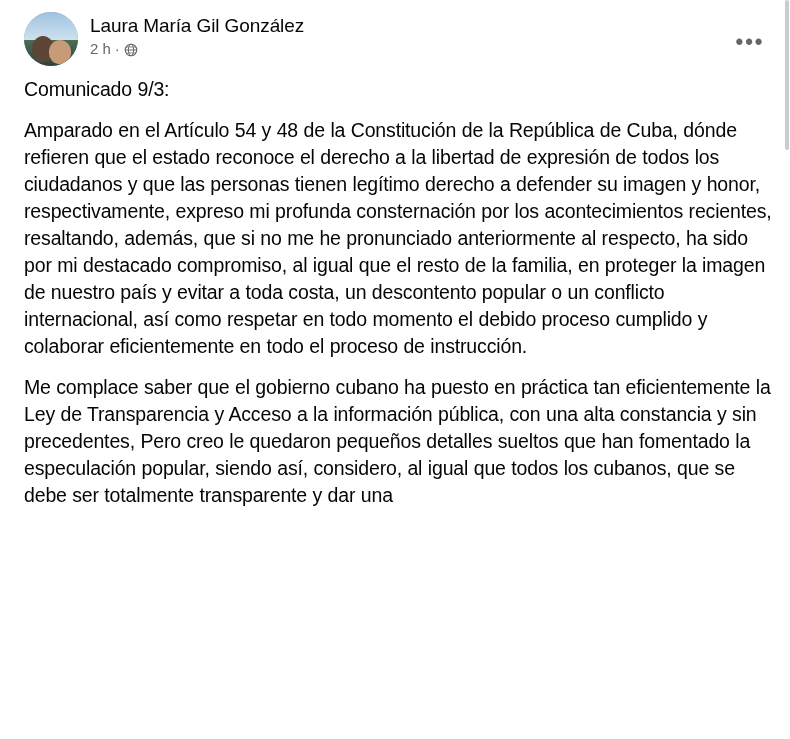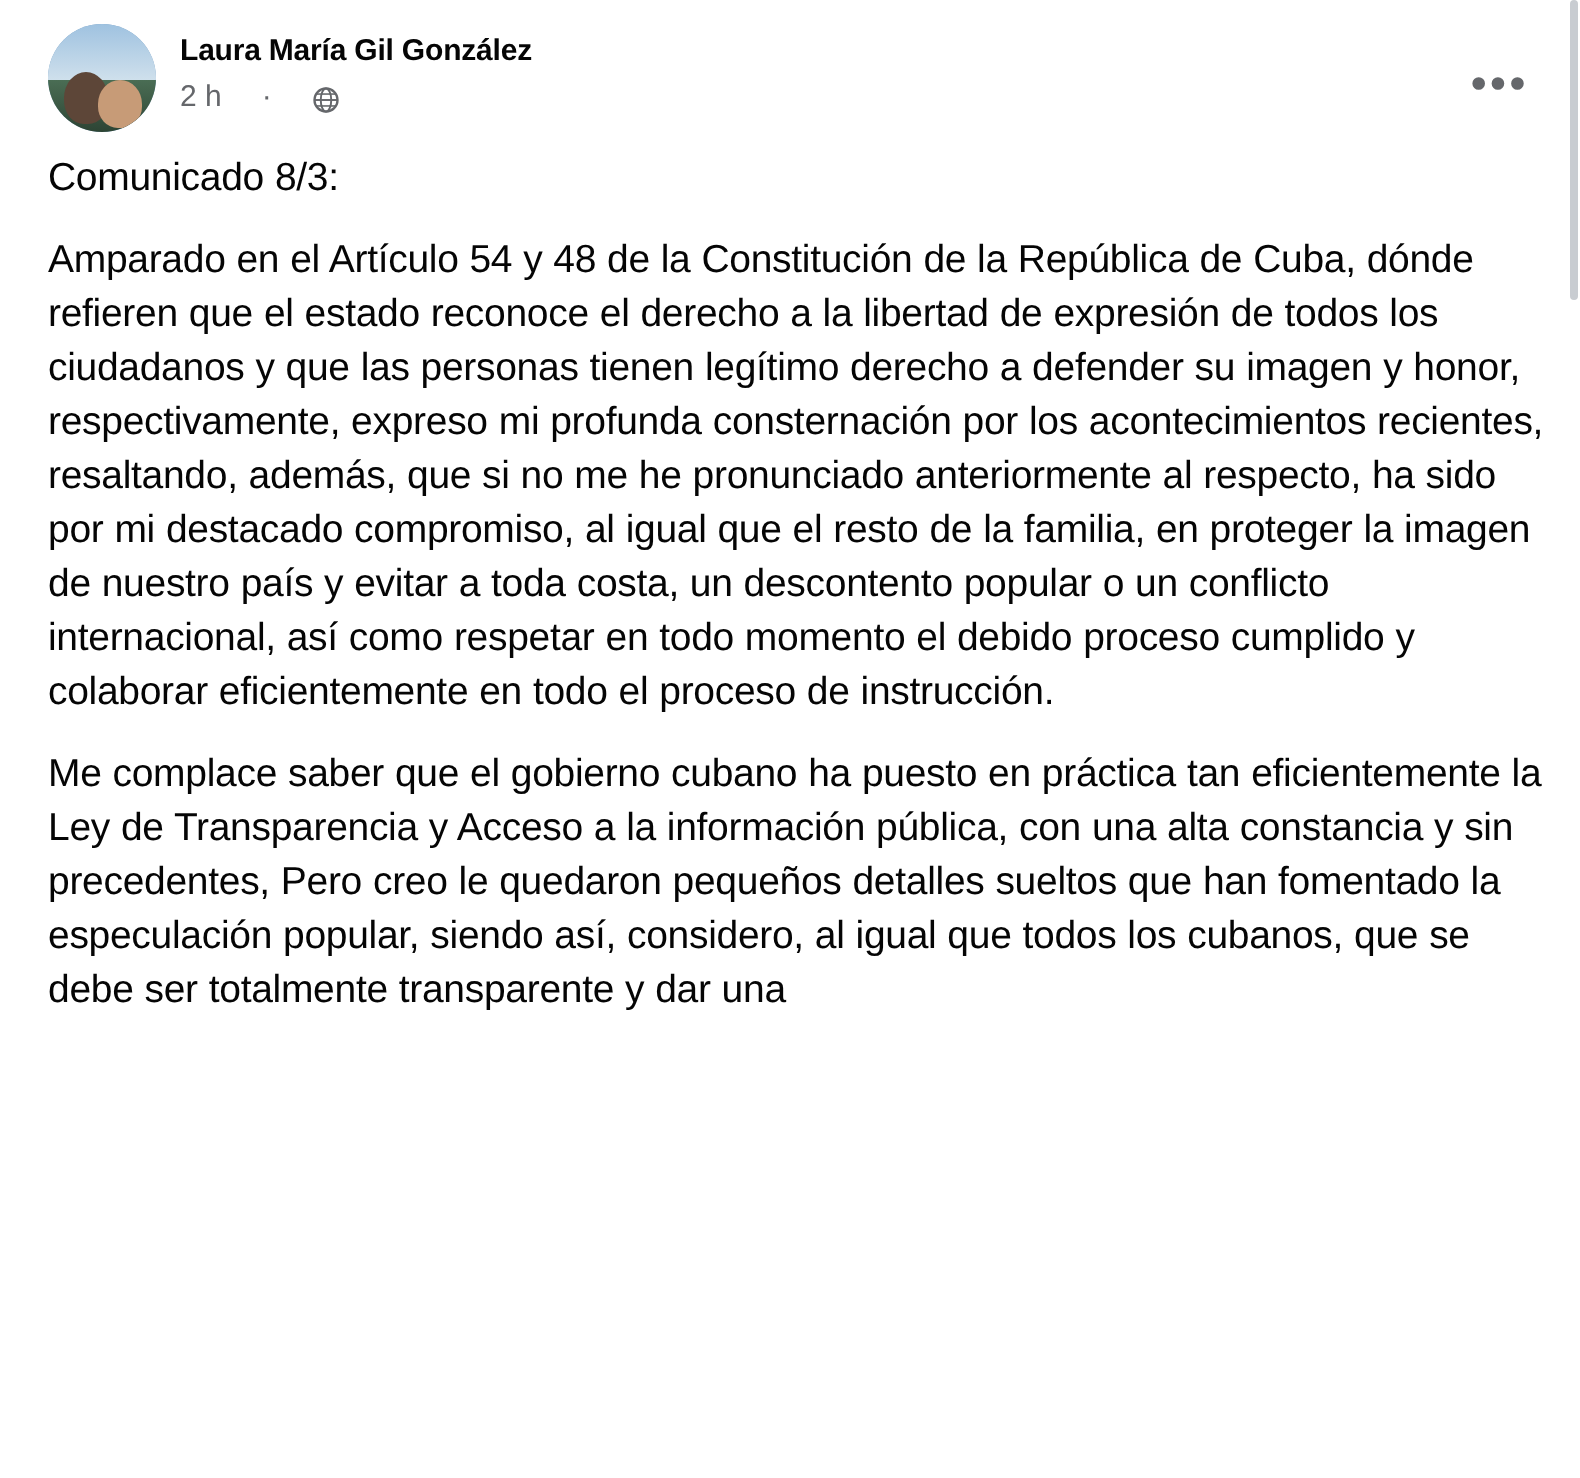--- a/index.html
+++ b/index.html
@@ -71,34 +71,33 @@
   }
 
   .header-text {
     margin-left: 12px;
     padding-top: 3px;
     display: flex;
     flex-direction: column;
     gap: 3px;
   }
   .author-name {
-    font-size: 15px;
-    font-weight: bold;
+    font-size: 19px;
+    font-weight: normal;
     line-height: 22px;
     color: #050505;
     letter-spacing: -0.1px;
     text-align: center;
   }
   .meta-line {
     display: flex;
     align-items: center;
     font-size: 15px;
     color: #65676b;
     line-height: 18px;
-    gap: 16px;
   }
   .meta-sep {
     margin: 0 4px;
     color: #65676b;
   }
   .globe-icon {
     display: inline-block;
     width: 14px;
     height: 14px;
     position: relative;
@@ -190,21 +189,21 @@
         </span>
       </div>
     </div>
 
     <div class="menu-button">
       <span class="dots">•••</span>
     </div>
   </div>
 
   <div class="post-body">
-    <p class="para">Comunicado 8/3:</p>
+    <p class="para">Comunicado 9/3:</p>
     <p class="para">Amparado en el Artículo 54 y 48 de la Constitución de la República de Cuba, dónde refieren que el estado reconoce el derecho a la libertad de expresión de todos los ciudadanos y que las personas tienen legítimo derecho a defender su imagen y honor, respectivamente, expreso mi profunda consternación por los acontecimientos recientes, resaltando, además, que si no me he pronunciado anteriormente al respecto, ha sido por mi destacado compromiso, al igual que el resto de la familia, en proteger la imagen de nuestro país y evitar a toda costa, un descontento popular o un conflicto internacional, así como respetar en todo momento el debido proceso cumplido y colaborar eficientemente en todo el proceso de instrucción.</p>
     <p class="para">Me complace saber que el gobierno cubano ha puesto en práctica tan eficientemente la Ley de Transparencia y Acceso a la información pública, con una alta constancia y sin precedentes, Pero creo le quedaron pequeños detalles sueltos que han fomentado la especulación popular, siendo así, considero, al igual que todos los cubanos, que se debe ser totalmente transparente y dar una</p>
   </div>
 
   <div class="scroll-track">
     <div class="scroll-thumb"></div>
   </div>
 </div>
 
 </body></html>

